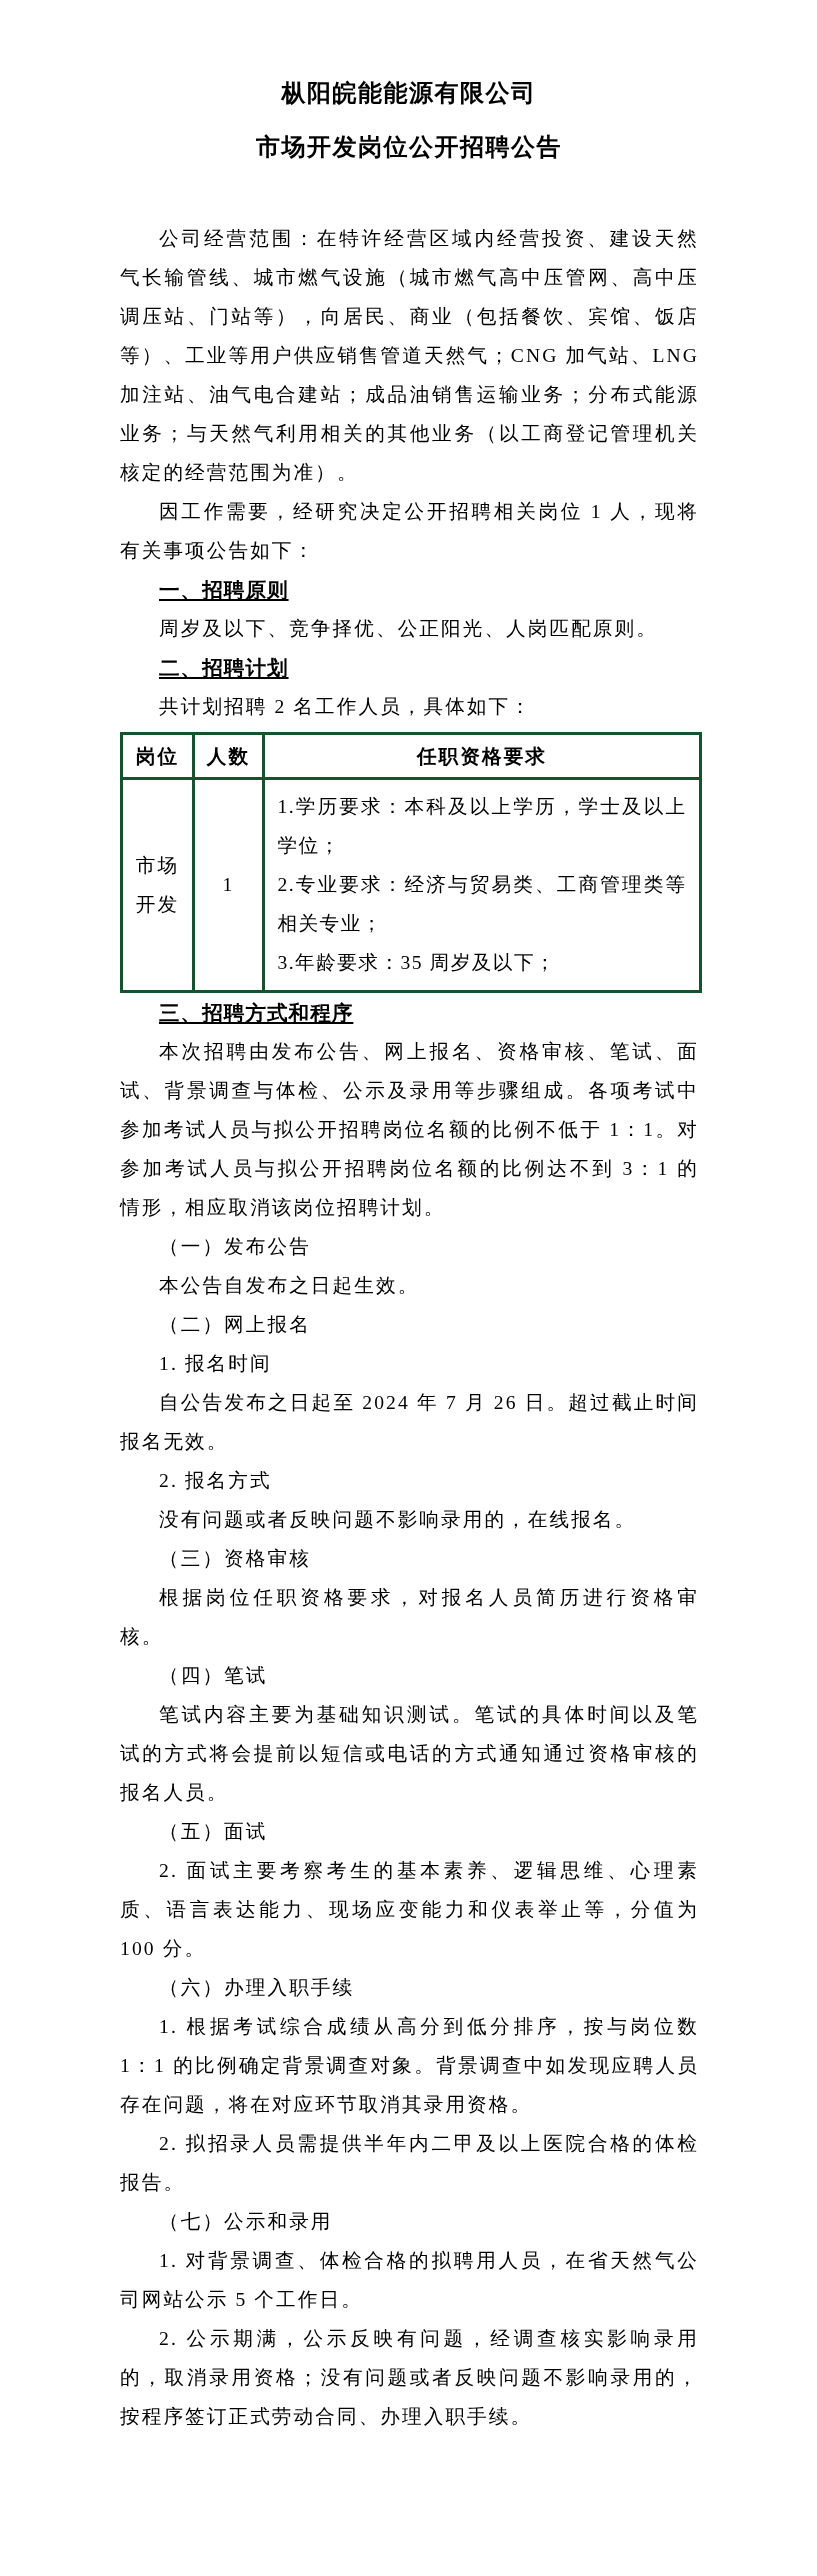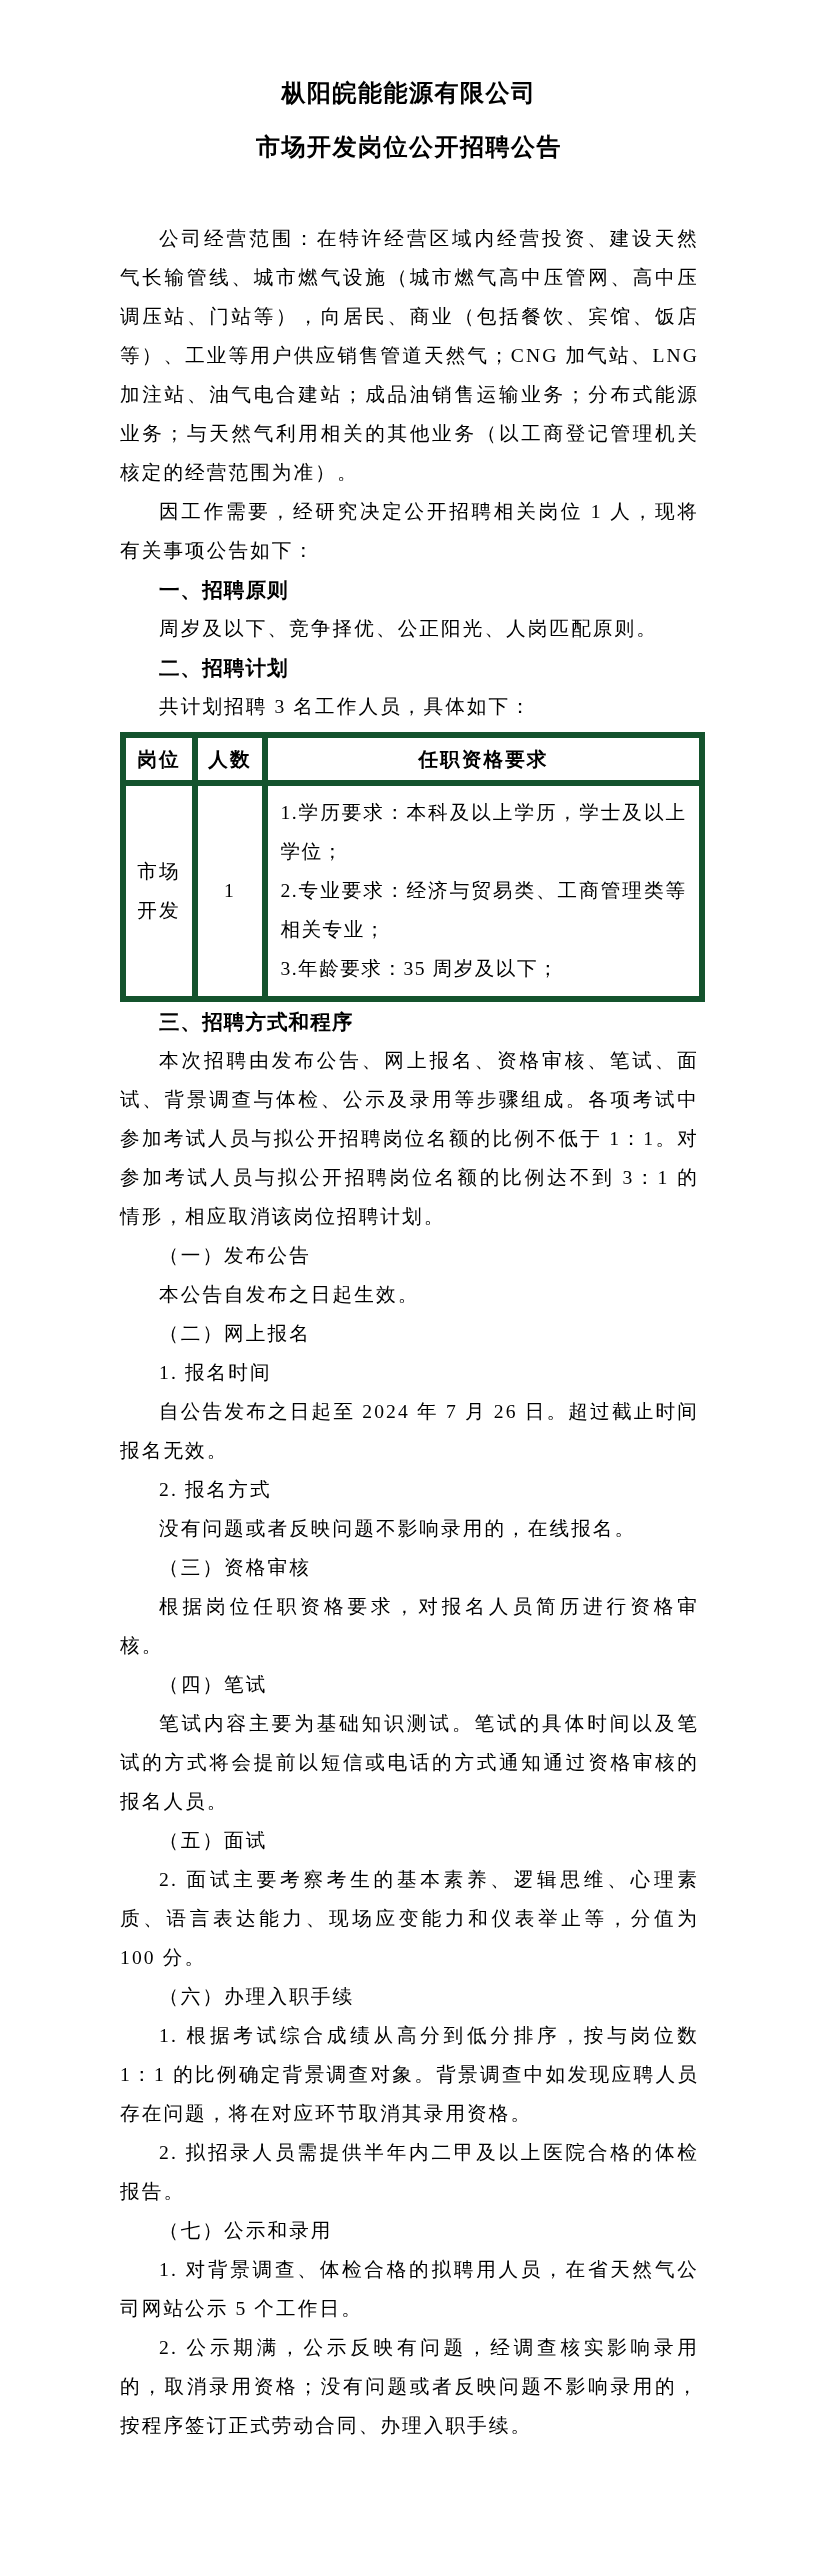--- a/index.html
+++ b/index.html
@@ -25,29 +25,30 @@
     line-height:39px;
     letter-spacing:2.1px;
     text-align:justify;
   }
   .blk{margin:0;text-indent:39px;}
   .blk.h{
     font-family:"Liberation Sans","DejaVu Sans",sans-serif;
     font-weight:bold;
     font-size:20.6px;
     letter-spacing:1px;
+    text-decoration:underline;
   }
   table.recruit{
     width:579px;
     border-collapse:collapse;
     table-layout:fixed;
     margin:6.2px 0 0 0;
   }
   table.recruit th, table.recruit td{
-    border:6px solid #14532d;
+    border:3px solid #14532d;
     vertical-align:middle;
     font-size:19.6px;
     line-height:39px;
   }
   table.recruit th{
     height:42px;
     text-align:center;
     font-family:"Liberation Sans","DejaVu Sans",sans-serif;
     font-weight:bold;
     letter-spacing:2.1px;
@@ -79,21 +80,21 @@
   </div>
 
   <div class="content">
 
     <div id="blocks-before">
         <div class="blk">公司经营范围：在特许经营区域内经营投资、建设天然气长输管线、城市燃气设施（城市燃气高中压管网、高中压调压站、门站等），向居民、商业（包括餐饮、宾馆、饭店等）、工业等用户供应销售管道天然气；CNG 加气站、LNG 加注站、油气电合建站；成品油销售运输业务；分布式能源业务；与天然气利用相关的其他业务（以工商登记管理机关核定的经营范围为准）。</div>
         <div class="blk">因工作需要，经研究决定公开招聘相关岗位 1 人，现将有关事项公告如下：</div>
         <div class="blk h">一、招聘原则</div>
         <div class="blk">周岁及以下、竞争择优、公正阳光、人岗匹配原则。</div>
         <div class="blk h">二、招聘计划</div>
-        <div class="blk">共计划招聘 3 名工作人员，具体如下：</div>
+        <div class="blk">共计划招聘 2 名工作人员，具体如下：</div>
       </div>
 
     <table class="recruit">
       <colgroup>
           <col class="c-pos">
           <col class="c-num">
           <col class="c-req">
         </colgroup>
       <thead>
         <tr>

